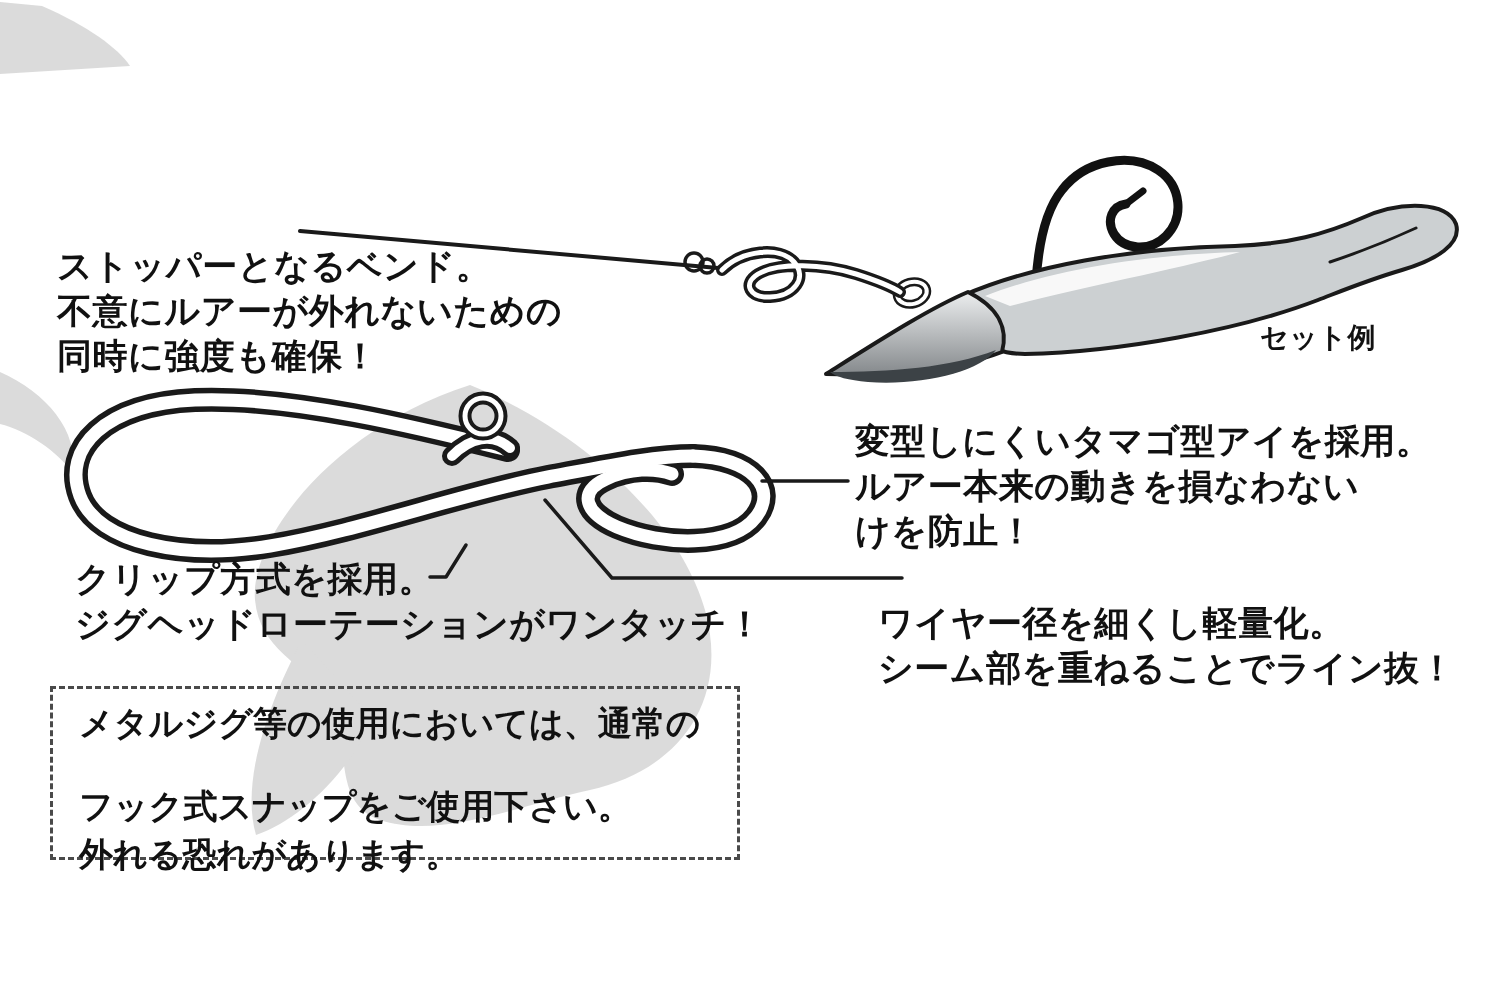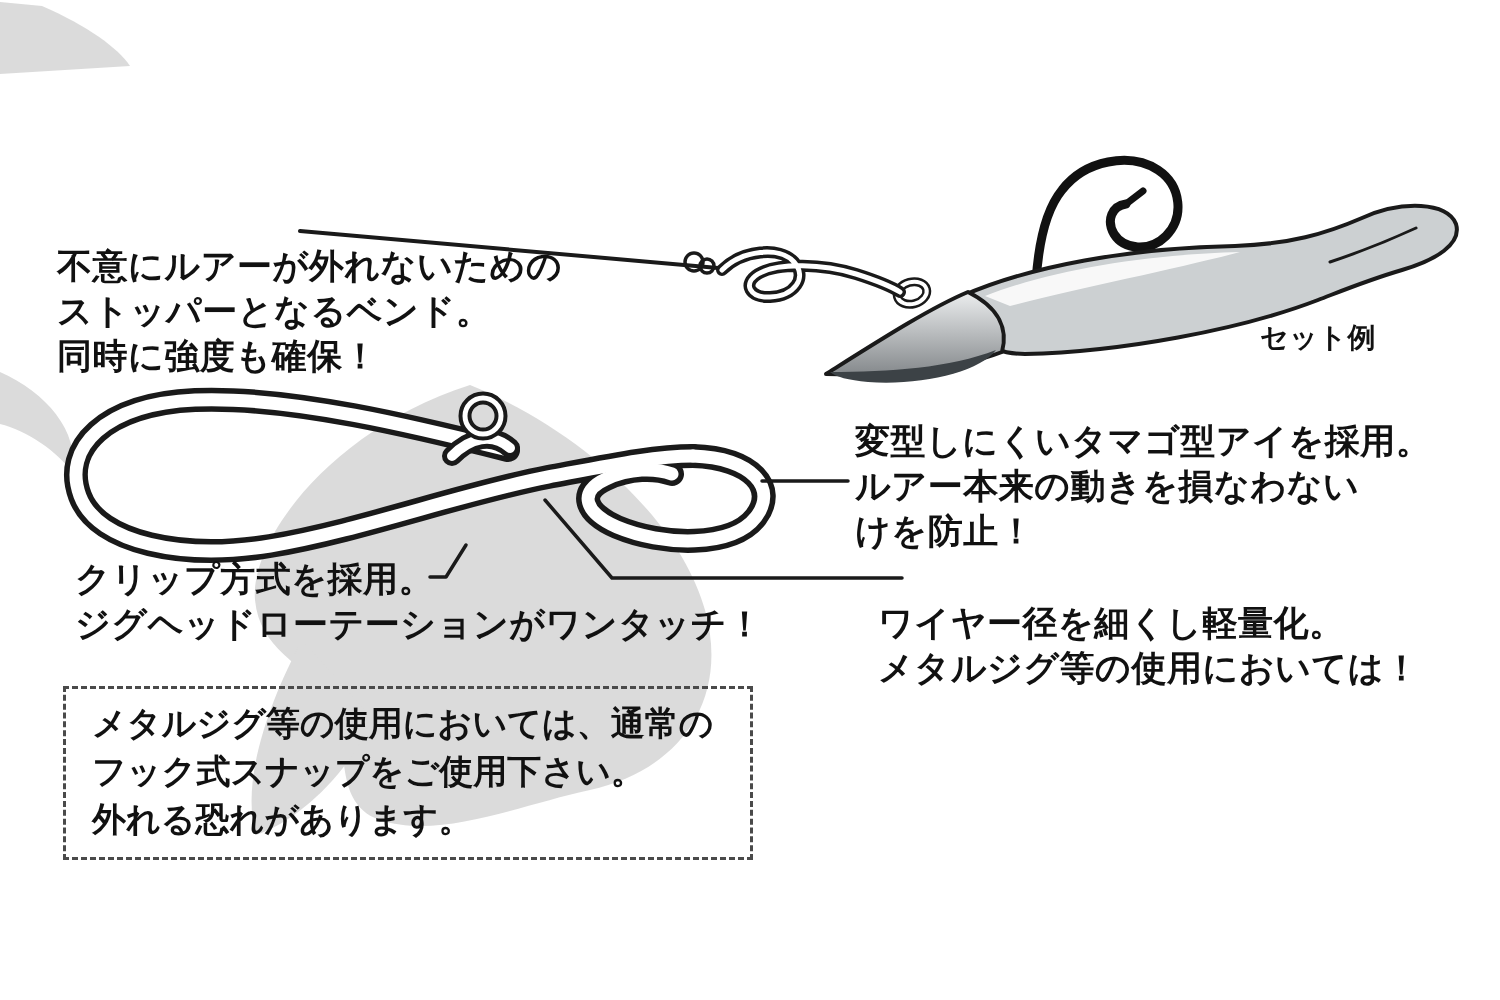--- a/index.html
+++ b/index.html
@@ -7,21 +7,21 @@
     width:1500px; height:1000px; position:relative; overflow:hidden;
     background:#ffffff;
     font-family:"Liberation Sans","DejaVu Sans",sans-serif;
   }
   svg.canvas { position:absolute; left:0; top:0; z-index:1; }
   .txt { position:absolute; z-index:5; font-weight:700; color:#111111;
          font-size:35px; line-height:45px; white-space:nowrap; letter-spacing:0.5px; }
   .txt .line { display:block; }
   .set-label { font-size:28px; line-height:46px; }
   .warning-box {
-    position:absolute; z-index:5; left:63px; top:686px; width:690px; height:174px;
+    position:absolute; z-index:5; left:50px; top:686px; width:690px; height:174px;
     border:3px dashed #4a4a4a; box-sizing:border-box; padding:10px 0 0 26px;
     font-weight:700; color:#111111; font-size:34px; line-height:48px; white-space:nowrap;
   }
   .wire-outer { fill:none; stroke:#1a1a1a; stroke-width:24; stroke-linecap:round; stroke-linejoin:round; }
   .wire-inner { fill:none; stroke:#ffffff; stroke-width:13; stroke-linecap:round; stroke-linejoin:round; }
   .wire-outer-s { fill:none; stroke:#1a1a1a; stroke-width:12; stroke-linecap:round; stroke-linejoin:round; }
   .wire-inner-s { fill:none; stroke:#ffffff; stroke-width:5; stroke-linecap:round; stroke-linejoin:round; }
   .pointer { fill:none; stroke:#1a1a1a; stroke-width:3.5; stroke-linecap:round; stroke-linejoin:round; }
   .outline { stroke:#1a1a1a; stroke-width:4; stroke-linejoin:round; }
   .hookline { fill:none; stroke:#111111; stroke-width:9; stroke-linecap:round; stroke-linejoin:round; }
@@ -104,42 +104,42 @@
   </g>
 
   <g>
     <path class="pointer" d="M 762,481 L 848,481"></path>
     <path class="pointer" d="M 430,577 L 446,577 L 466,545"></path>
     <path class="pointer" d="M 545,500 L 612,578 L 902,578"></path>
   </g>
 </svg>
 
 <div class="txt" style="left:57px; top:243px;">
+  <span class="line">ストッパーとなるベンド。</span>
   <span class="line">不意にルアーが外れないための</span>
-  <span class="line">ストッパーとなるベンド。</span>
   <span class="line">同時に強度も確保！</span>
 </div>
 
 <div class="txt set-label" style="left:1260px; top:315px;">
   <span class="line">セット例</span>
 </div>
 
 <div class="txt" style="left:855px; top:418px;">
   <span class="line">変型しにくいタマゴ型アイを採用。</span>
   <span class="line">ルアー本来の動きを損なわない</span>
   <span class="line">けを防止！</span>
 </div>
 
 <div class="txt" style="left:63px; top:556px;margin-left:12px;">
   <span class="line">クリップ方式を採用。</span>
   <span class="line">ジグヘッドローテーションがワンタッチ！</span>
 </div>
 
 <div class="txt" style="left:878px; top:600px;">
   <span class="line">ワイヤー径を細くし軽量化。</span>
-  <span class="line">メタルジグ等の使用においては！</span>
+  <span class="line">シーム部を重ねることでライン抜！</span>
 </div>
 
 <div class="warning-box">
   <span style="display:block;">メタルジグ等の使用においては、通常の</span>
-  <span style="display:block;">フック式スナップをご使用下さい。</span>
+  <span style="display:block;margin-top:35px;">フック式スナップをご使用下さい。</span>
   <span style="display:block;">外れる恐れがあります。</span>
 </div>
 
 </body></html>

